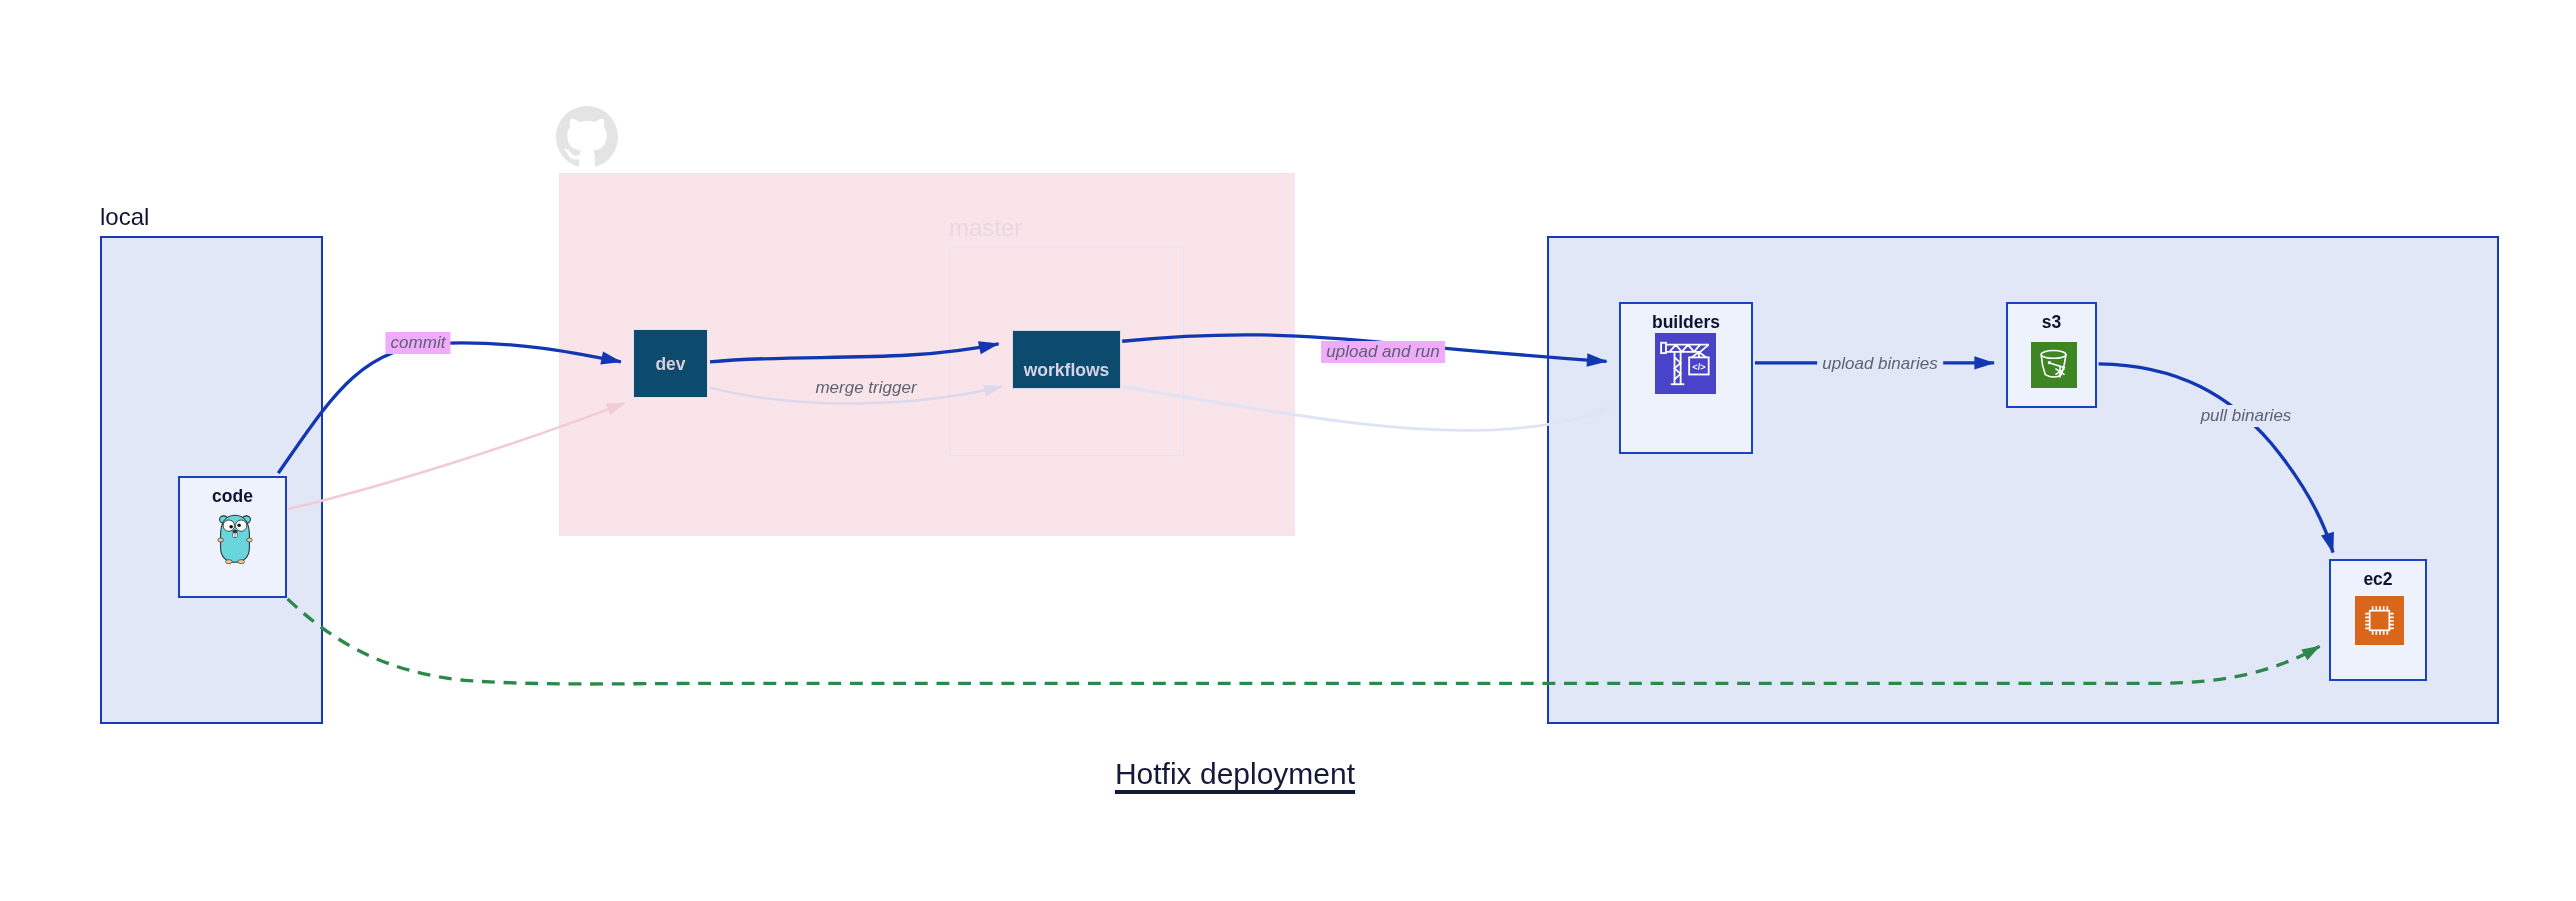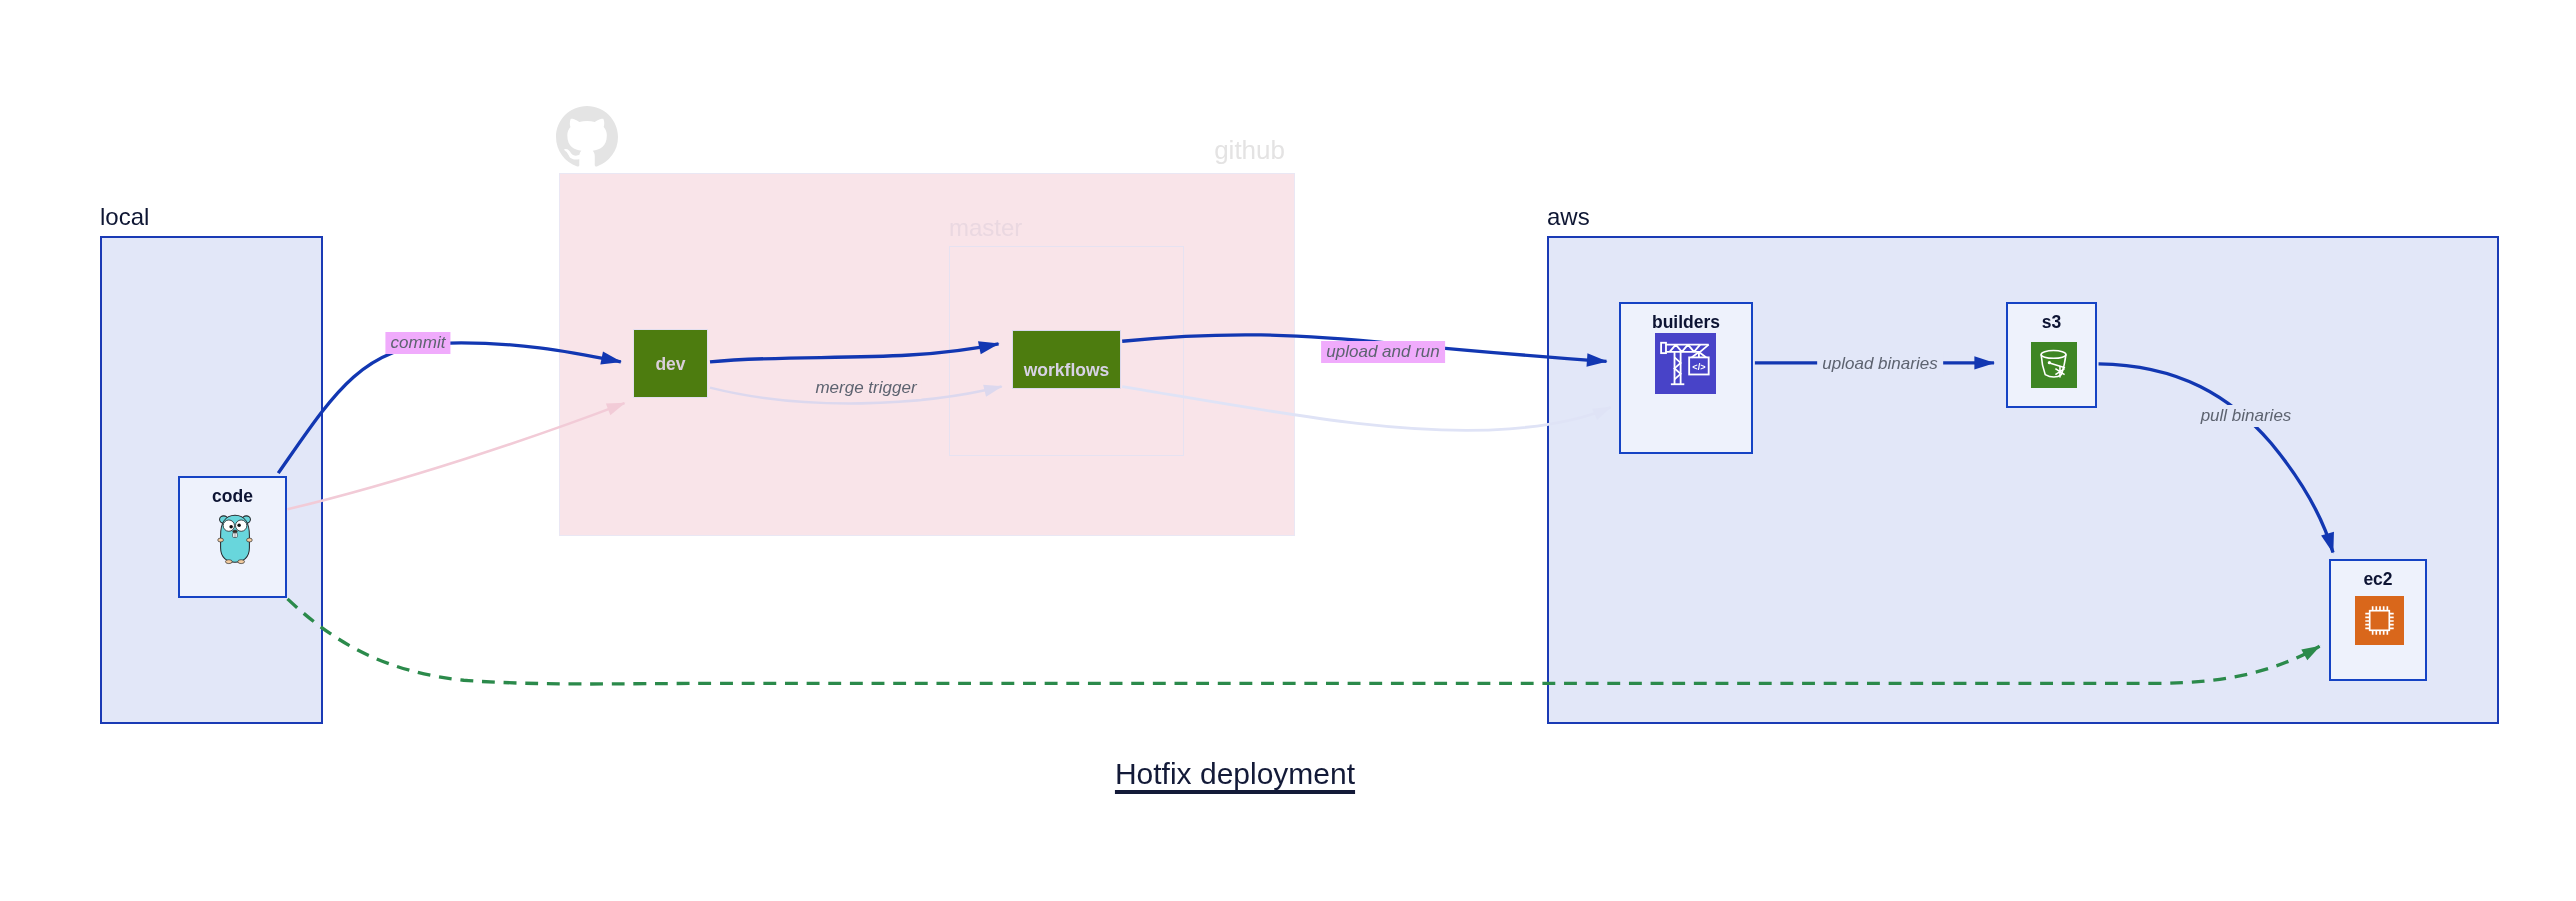--- a/index.html
+++ b/index.html
@@ -19,21 +19,21 @@
   .l-aws{left:1547px;top:202px;width:952px;}
   .l-github{left:559px;top:136px;width:726px;text-align:right;font-size:26px;color:#e4e3e3;}
   .l-master{left:949px;top:213px;width:235px;font-size:24px;color:#ead8e1;}
 
   
   .node{position:absolute;box-sizing:border-box;background:#eef2fc;border:2.6px solid #1543c4;z-index:2;}
   .n-code{left:178px;top:476px;width:109px;height:122px;}
   .n-builders{left:1619px;top:302px;width:134px;height:152px;}
   .n-s3{left:2006px;top:302px;width:91px;height:106px;}
   .n-ec2{left:2329px;top:559px;width:98px;height:122px;}
-  .node-faded{position:absolute;box-sizing:border-box;background:#4d7c0f;z-index:2;}
+  .node-faded{position:absolute;box-sizing:border-box;background:#0c4a6e;z-index:2;}
   .n-dev{left:633px;top:329px;width:75px;height:69px;border:1.5px solid #e3dfef;}
   .n-workflows{left:1012px;top:330px;width:109px;height:59px;border:1.5px solid #dbd8ec;}
 
   .nlabel{position:absolute;top:8.2px;left:0;width:100%;text-align:center;
           font-weight:bold;font-size:17.5px;color:#0d1433;}
   .nlabel-mid{position:absolute;top:50%;left:0;width:100%;text-align:center;transform:translateY(-50%);
           font-weight:bold;font-size:17.5px;color:#d9ced9;}
   .nlabel-bot{position:absolute;bottom:7.2px;left:0;width:100%;text-align:center;
           font-weight:bold;font-size:17.5px;color:#d7d2e5;}
   .icon{position:absolute;}
@@ -57,23 +57,21 @@
 <body>
 
 <div class="canvas">
 
   <div class="box c-github"></div>
   <div class="box c-master"></div>
   <div class="box c-local"></div>
   <div class="box c-aws"></div>
 
   <div class="clabel l-local">local</div>
-  <div class="clabel l-github">github</div>
   <div class="clabel l-master">master</div>
-  <div class="clabel l-aws">aws</div>
 
   <svg class="gh-logo" width="64" height="62" viewBox="0 0 16 16">
     <path fill="#e4e4e4" d="M8 0C3.58 0 0 3.58 0 8c0 3.54 2.29 6.53 5.47 7.59.4.07.55-.17.55-.38 0-.19-.01-.82-.01-1.49-2.01.37-2.53-.49-2.69-.94-.09-.23-.48-.94-.82-1.13-.28-.15-.68-.52-.01-.53.63-.01 1.08.58 1.23.82.72 1.21 1.87.87 2.33.66.07-.52.28-.87.51-1.07-1.78-.2-3.64-.89-3.64-3.95 0-.87.31-1.59.82-2.15-.08-.2-.36-1.02.08-2.12 0 0 .67-.21 2.2.82.64-.18 1.32-.27 2-.27s1.36.09 2 .27c1.53-1.04 2.2-.82 2.2-.82.44 1.1.16 1.92.08 2.12.51.56.82 1.27.82 2.15 0 3.07-1.87 3.75-3.65 3.95.29.25.54.73.54 1.48 0 1.07-.01 1.93-.01 2.2 0 .21.15.46.55.38A8.01 8.01 0 0 0 16 8c0-4.42-3.58-8-8-8z"></path>
   </svg>
 
   <div class="node n-code">
     <div class="nlabel">code</div>
     <svg class="icon" style="left:37px;top:34px" width="36" height="53" viewBox="0 0 70 100">
       <ellipse cx="13" cy="13" rx="8" ry="7" fill="#68d6dc" stroke="#26282b" stroke-width="2"></ellipse>
       <ellipse cx="57" cy="13" rx="8" ry="7" fill="#68d6dc" stroke="#26282b" stroke-width="2"></ellipse>

